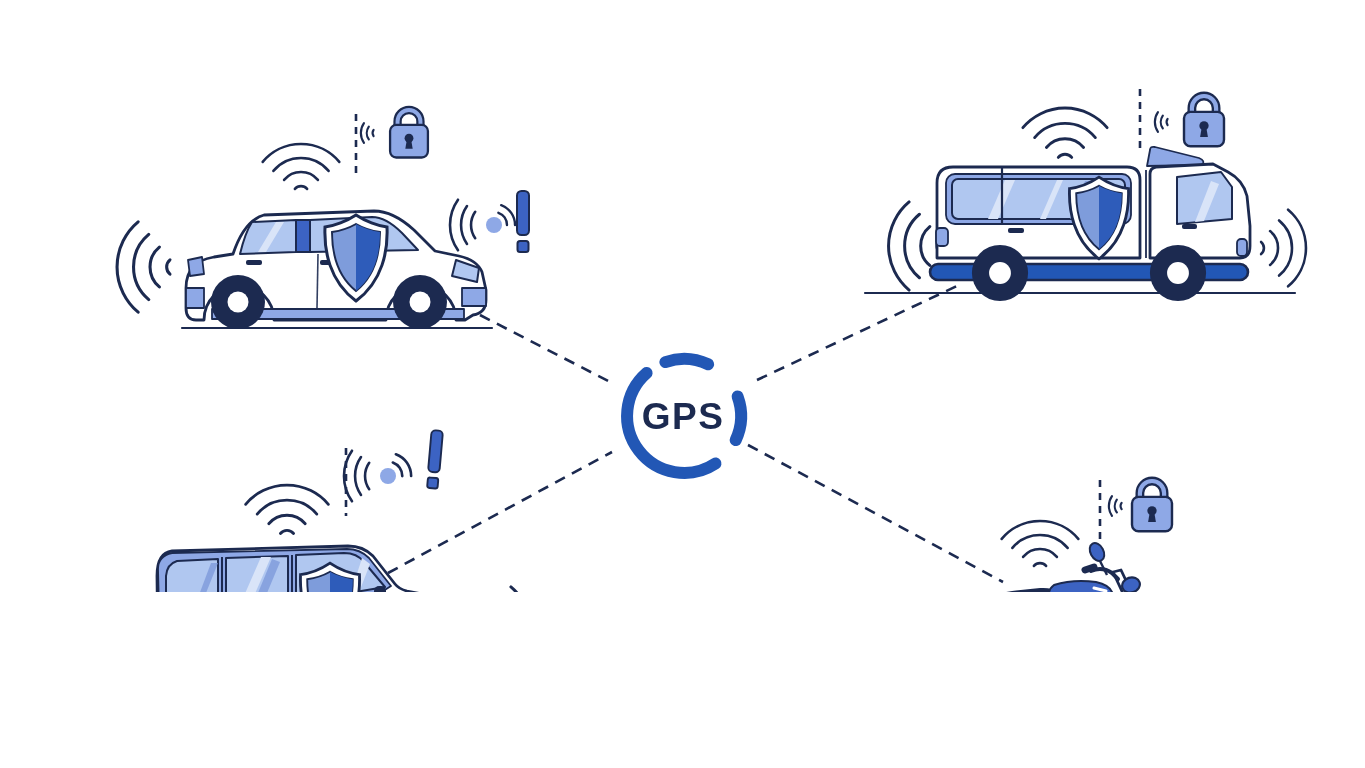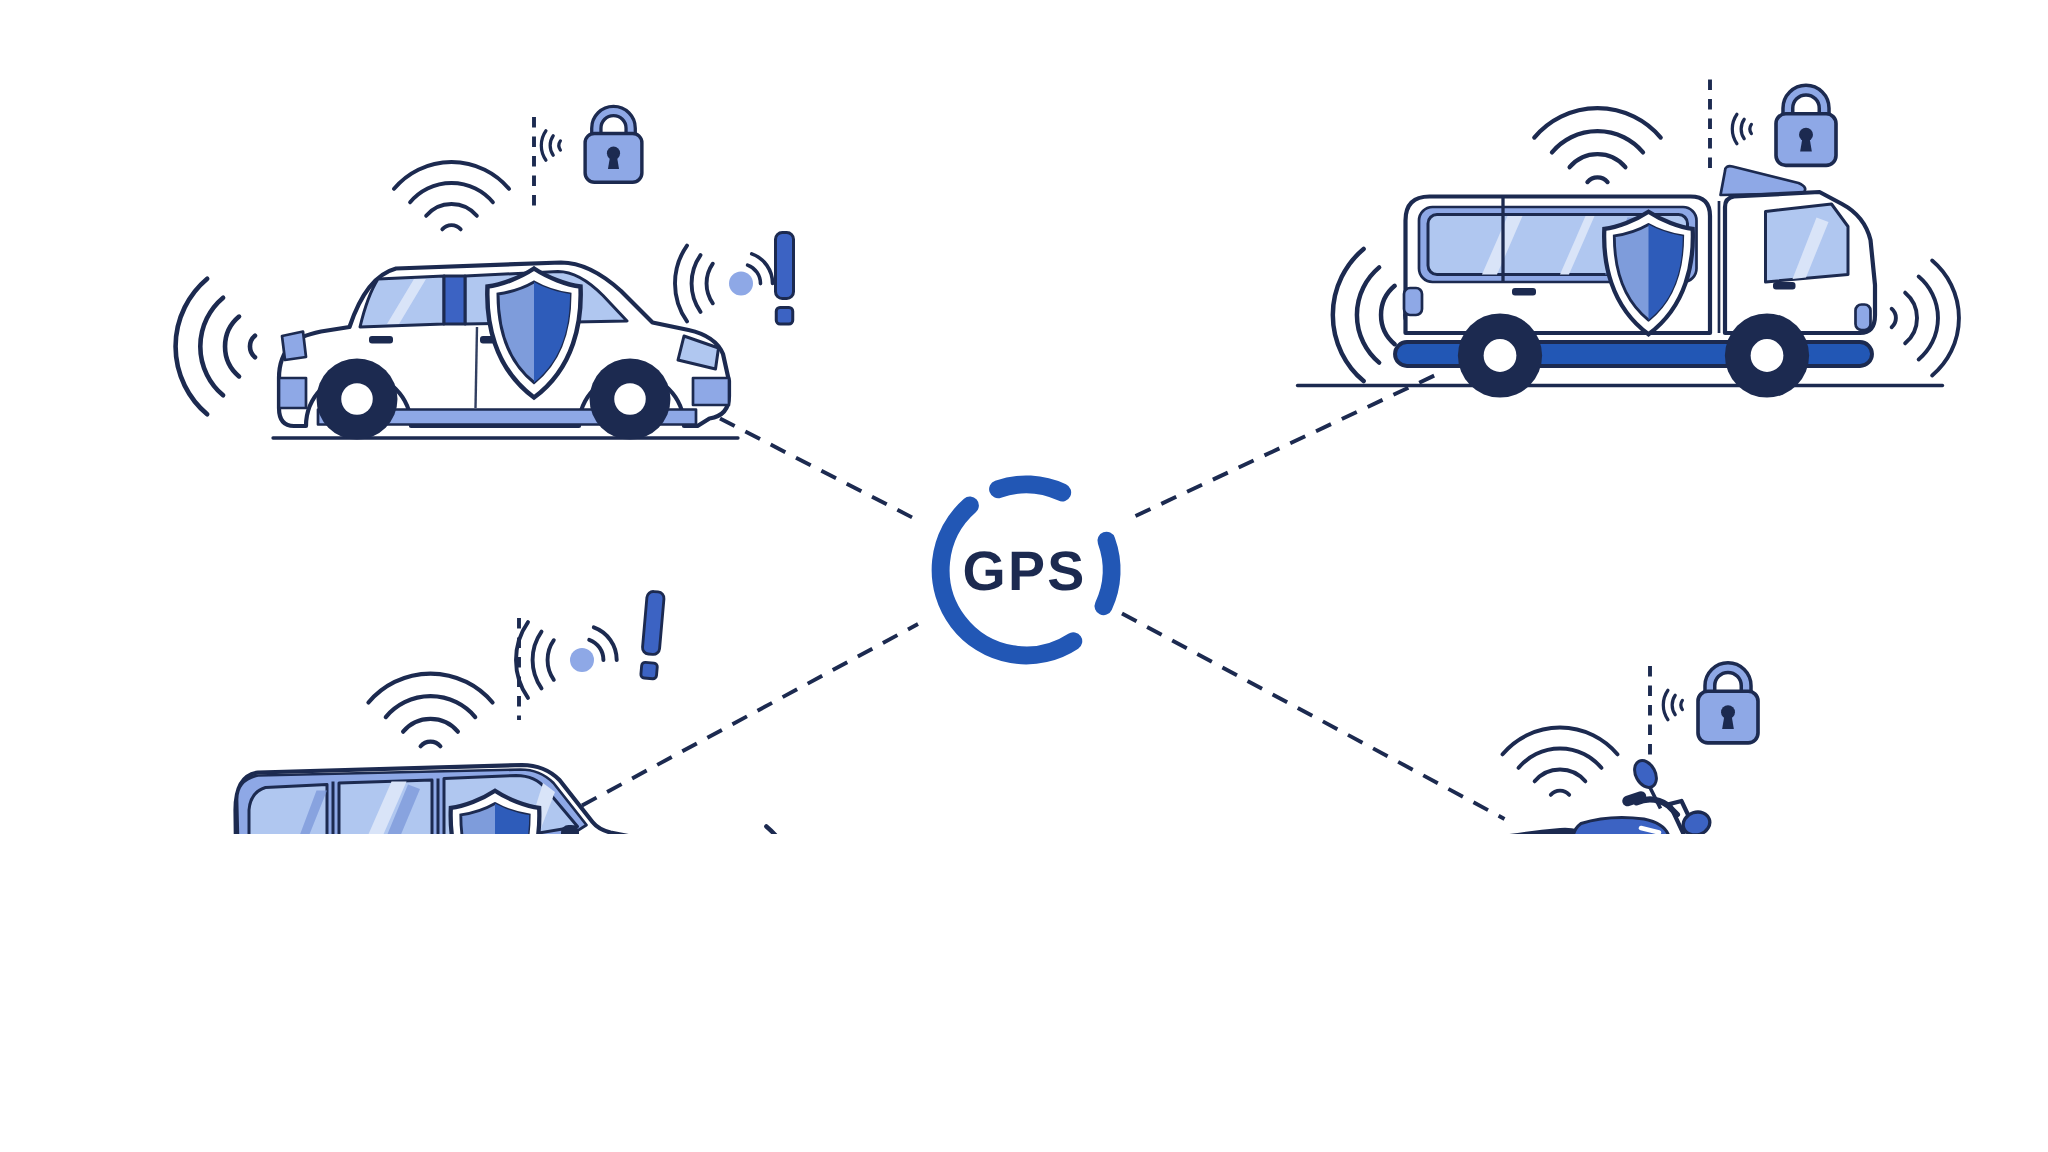--- a/index.html
+++ b/index.html
@@ -2,21 +2,21 @@
 <html style="--navy: #1c2a50; --primaryBlue: #2257b5; --mediumBlue: #3c63c3; --softBlue: #7e9cdb; --shieldRight: #2e5cba; --lightBlue: #b0c7f0; --paleBlue: #d9e4f8; --periwinkle: #8ea8e6; --background: #ffffff;"><head>
 <meta charset="utf-8">
 <style>
   :root{
     --navy:#1c2a50; --primaryBlue:#2257b5; --mediumBlue:#3c63c3; --softBlue:#7e9cdb;
     --shieldRight:#2e5cba; --lightBlue:#b0c7f0; --paleBlue:#d9e4f8; --periwinkle:#8ea8e6;
     --background:#ffffff;
   }
   html,body{margin:0;padding:0;}
   body{background:var(--background);font-family:"Liberation Sans",sans-serif;}
-  .stage{width:1365px;height:556px;background:var(--background);overflow:hidden;position:relative;}
+  .stage{width:1365px;height:556px;background:var(--background);overflow:hidden;position:relative;margin-top:36px;}
   svg{display:block;}
   .ln{fill:none;stroke:var(--navy);stroke-width:2.6;stroke-linecap:round;}
   .ground{fill:none;stroke:var(--navy);stroke-width:2.2;stroke-linecap:round;}
   .dashv{fill:none;stroke:var(--navy);stroke-width:2.6;stroke-dasharray:7 6;stroke-linecap:butt;}
   .dashc{fill:none;stroke:var(--navy);stroke-width:2.6;stroke-dasharray:11 8;stroke-linecap:butt;}
   .bodyw{fill:#fff;stroke:var(--navy);stroke-width:2.8;stroke-linejoin:round;}
   .win{fill:var(--lightBlue);stroke:var(--navy);stroke-width:2;stroke-linejoin:round;}
   .trim{fill:var(--periwinkle);stroke:var(--navy);stroke-width:1.8;stroke-linejoin:round;}
   .chassis{fill:var(--primaryBlue);stroke:var(--navy);stroke-width:2.6;stroke-linejoin:round;}
   .navyf{fill:var(--navy);}

